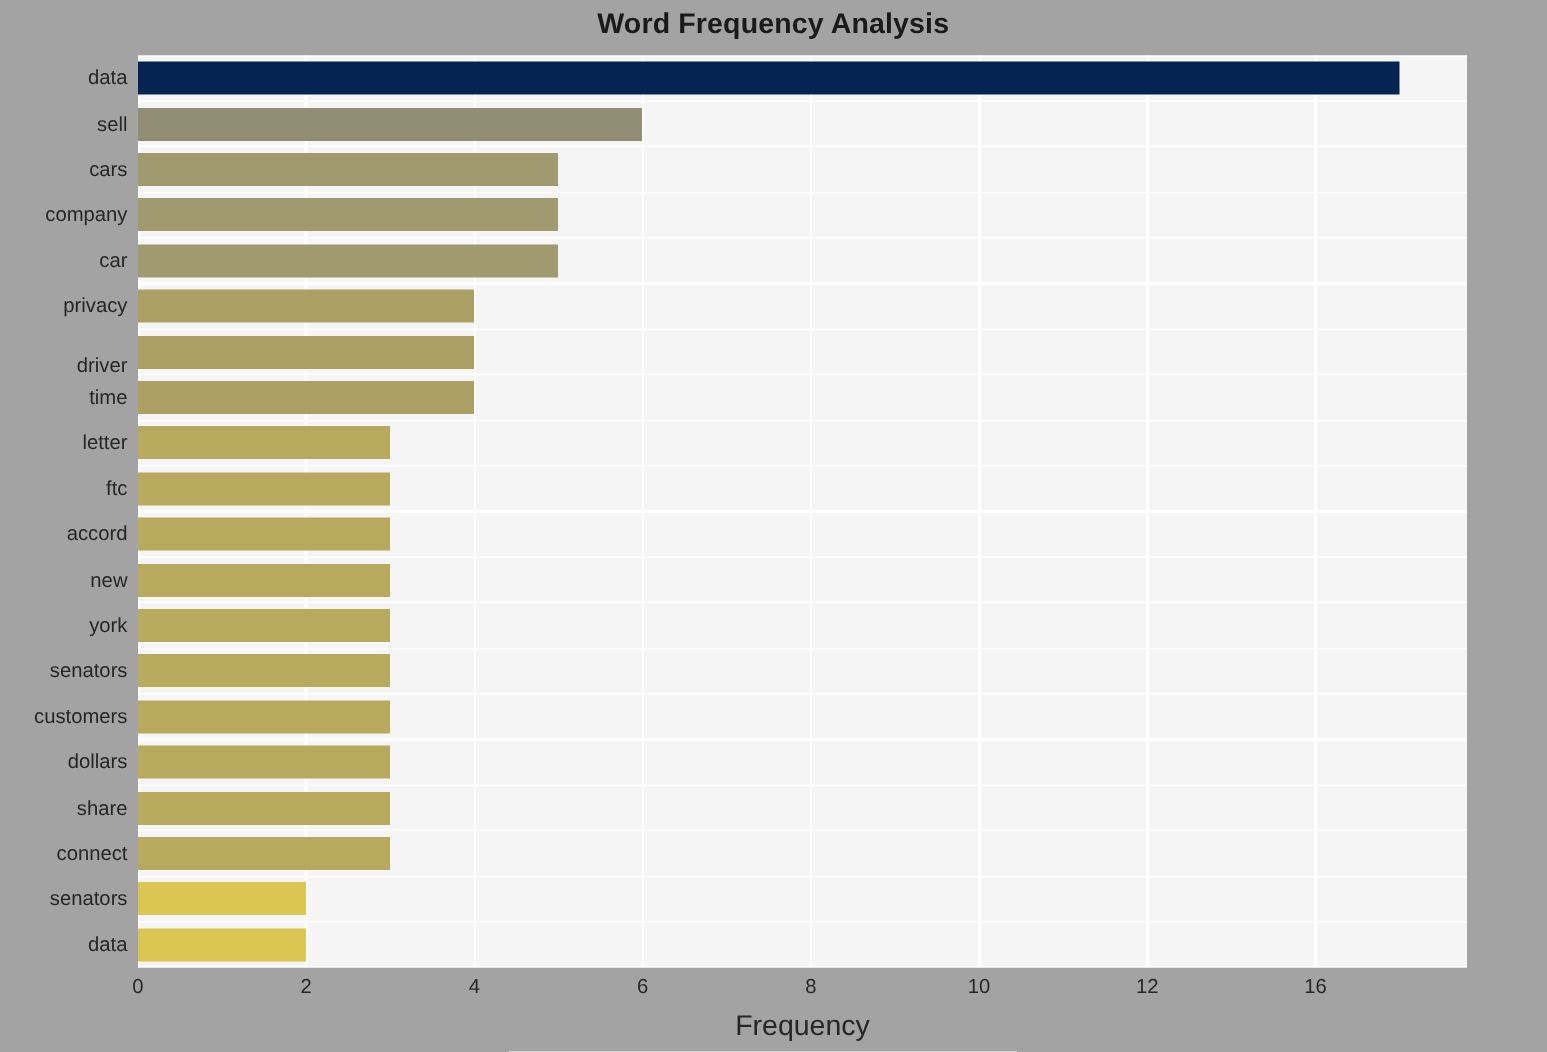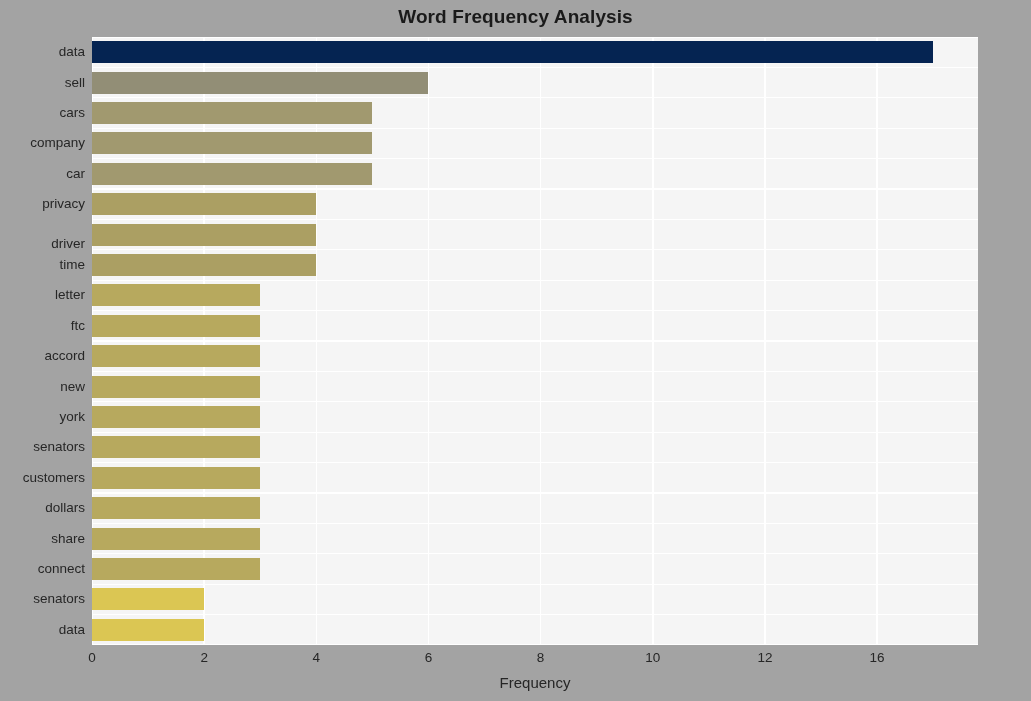--- a/index.html
+++ b/index.html
@@ -101,21 +101,21 @@
     text-align: center;
     font-size: 13.5px;
     color: #262626;
   }
   #x-axis-label {
     position: absolute;
     left: 92px;
     top: 674px;
     width: 886px;
     text-align: center;
-    font-size: 15px;
+    font-size: 19px;
     color: #262626;
   }
 </style>
 </head>
 <body>
 
 <div id="figure">
 
   <div id="chart-title">Word Frequency Analysis</div>
 

